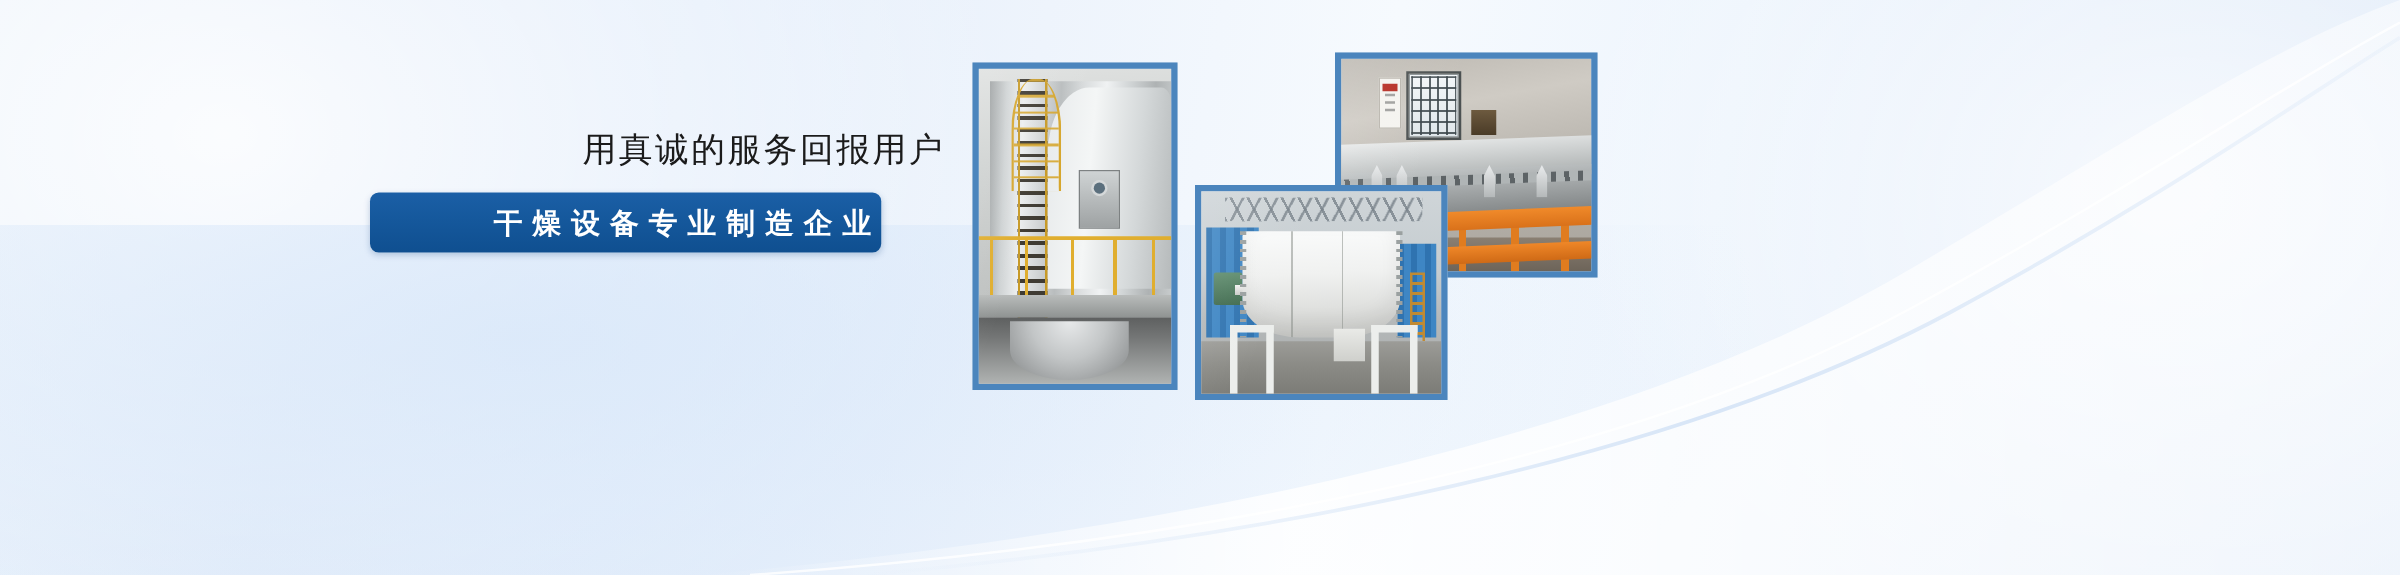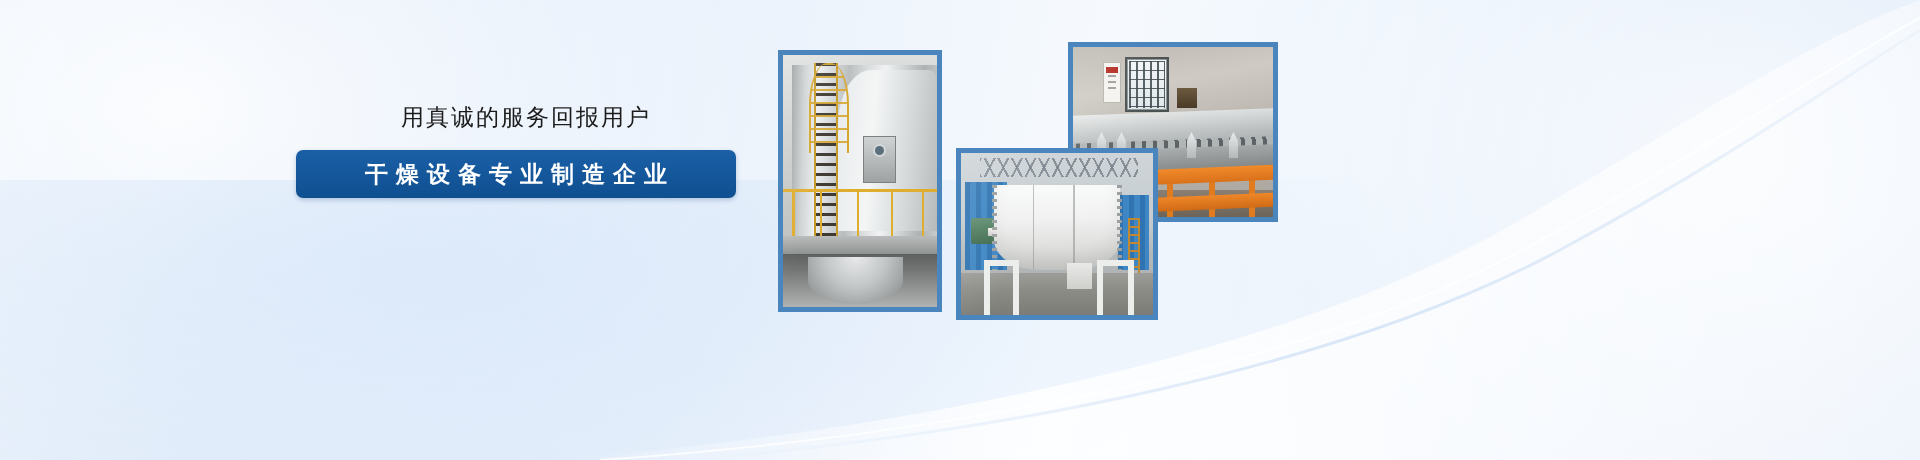--- a/index.html
+++ b/index.html
@@ -60,42 +60,43 @@
 
   
   .copy {
     position: absolute;
     left: 296px;
     top: 104px;
     width: 460px;
     text-align: center;
   }
   .headline {
-    font-size: 23px;
+    font-size: 27px;
     font-weight: 400;
     letter-spacing: 2px;
     color: #1b1b1b;
     line-height: 1.2;
     margin: 0 0 18px 0;
     white-space: nowrap;
+    text-align: right;
   }
   .badge {
     display: block;
-    width: 440px;
+    width: 409px;
     height: 48px;
     line-height: 48px;
     border-radius: 7px;
     background: linear-gradient(180deg, #1b5fa6 0%, #15589c 45%, #0f4f90 100%);
     box-shadow: 0 2px 5px rgba(20,70,130,0.25);
     color: #ffffff;
     font-size: 23px;
     font-weight: 700;
     letter-spacing: 8px;
     text-indent: 8px;
-    text-align: center;
+    text-align: right;
     white-space: nowrap;
     margin: 0 0 24px 0;
   }
   .subline {
     font-size: 19px;
     font-weight: 700;
     color: #23262b;
     letter-spacing: 1px;
     white-space: nowrap;
     margin: 0;

